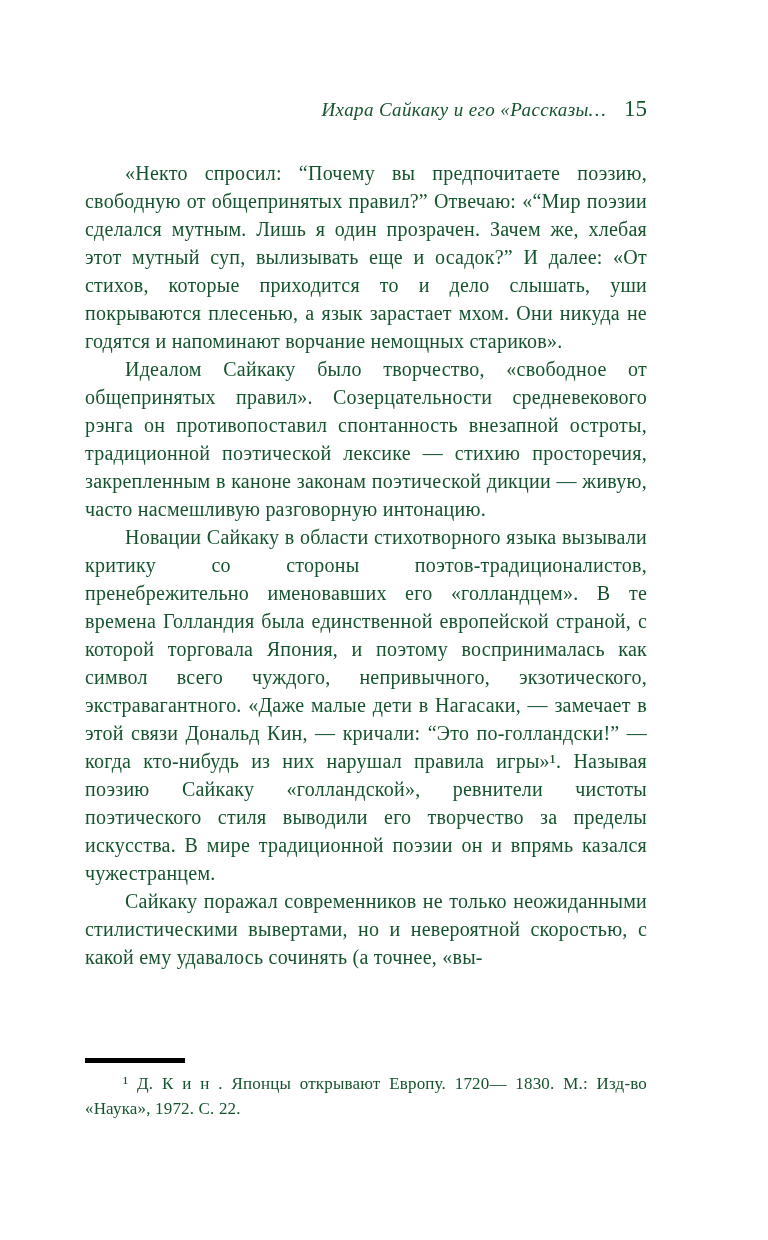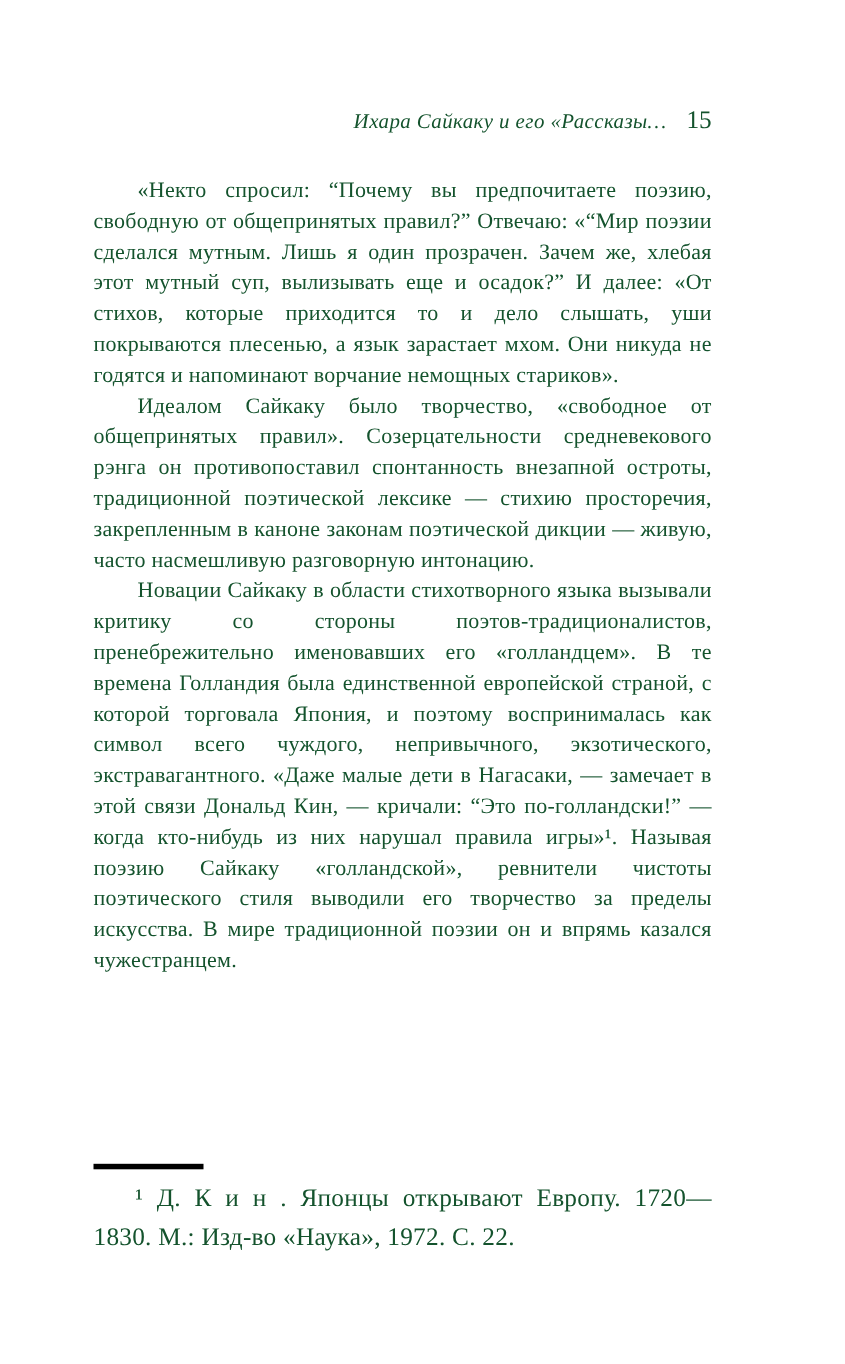--- a/index.html
+++ b/index.html
@@ -57,41 +57,42 @@
     width: 562px;
   }
   .fn-rule {
     width: 100px;
     height: 5px;
     background: #000000;
     margin-bottom: 8px;
   }
   .fn-text {
     margin: 0;
-    font-size: 23px;
-    line-height: 36px;
+    font-size: 17px;
+    line-height: 25px;
     text-align: justify;
     text-indent: 38px;
     letter-spacing: 0.01em;
   }
 </style>
 </head>
 <body>
 
 <div class="page">
 
   <div class="running-header">
     <span class="running-title">Ихара Сайкаку и его «Рассказы…</span>
     <span class="page-number">15</span>
   </div>
 
   <div class="body-text">
     <p>«Некто спросил: “Почему вы предпочитаете поэзию, свободную от общепринятых правил?” Отвечаю: «“Мир поэзии сделался мутным. Лишь я один прозрачен. Зачем же, хлебая этот мутный суп, вылизывать еще и осадок?” И далее: «От стихов, которые приходится то и дело слышать, уши покрываются плесенью, а язык зарастает мхом. Они никуда не годятся и напоминают ворчание немощных стариков».</p>
     <p>Идеалом Сайкаку было творчество, «свободное от общепринятых правил». Созерцательности средневекового рэнга он противопоставил спонтанность внезапной остроты, традиционной поэтической лексике — стихию просторечия, закрепленным в каноне законам поэтической дикции — живую, часто насмешливую разговорную интонацию.</p>
     <p>Новации Сайкаку в области стихотворного языка вызывали критику со стороны поэтов-традиционалистов, пренебрежительно именовавших его «голландцем». В те времена Голландия была единственной европейской страной, с которой торговала Япония, и поэтому воспринималась как символ всего чуждого, непривычного, экзотического, экстравагантного. «Даже малые дети в Нагасаки, — замечает в этой связи Дональд Кин, — кричали: “Это по-голландски!” — когда кто-нибудь из них нарушал правила игры»¹. Называя поэзию Сайкаку «голландской», ревнители чистоты поэтического стиля выводили его творчество за пределы искусства. В мире традиционной поэзии он и впрямь казался чужестранцем.</p>
+    <p>Сайкаку поражал современников не только неожиданными стилистическими вывертами, но и невероятной скоростью, с какой ему удавалось сочинять (а точнее, «вы-</p>
   </div>
 
   <div class="footnote-area">
     <div class="fn-rule"></div>
     <p class="fn-text">¹ Д. К и н . Японцы открывают Европу. 1720— 1830. М.: Изд-во «Наука», 1972. С. 22.</p>
   </div>
 
 </div>
 
 </body></html>

